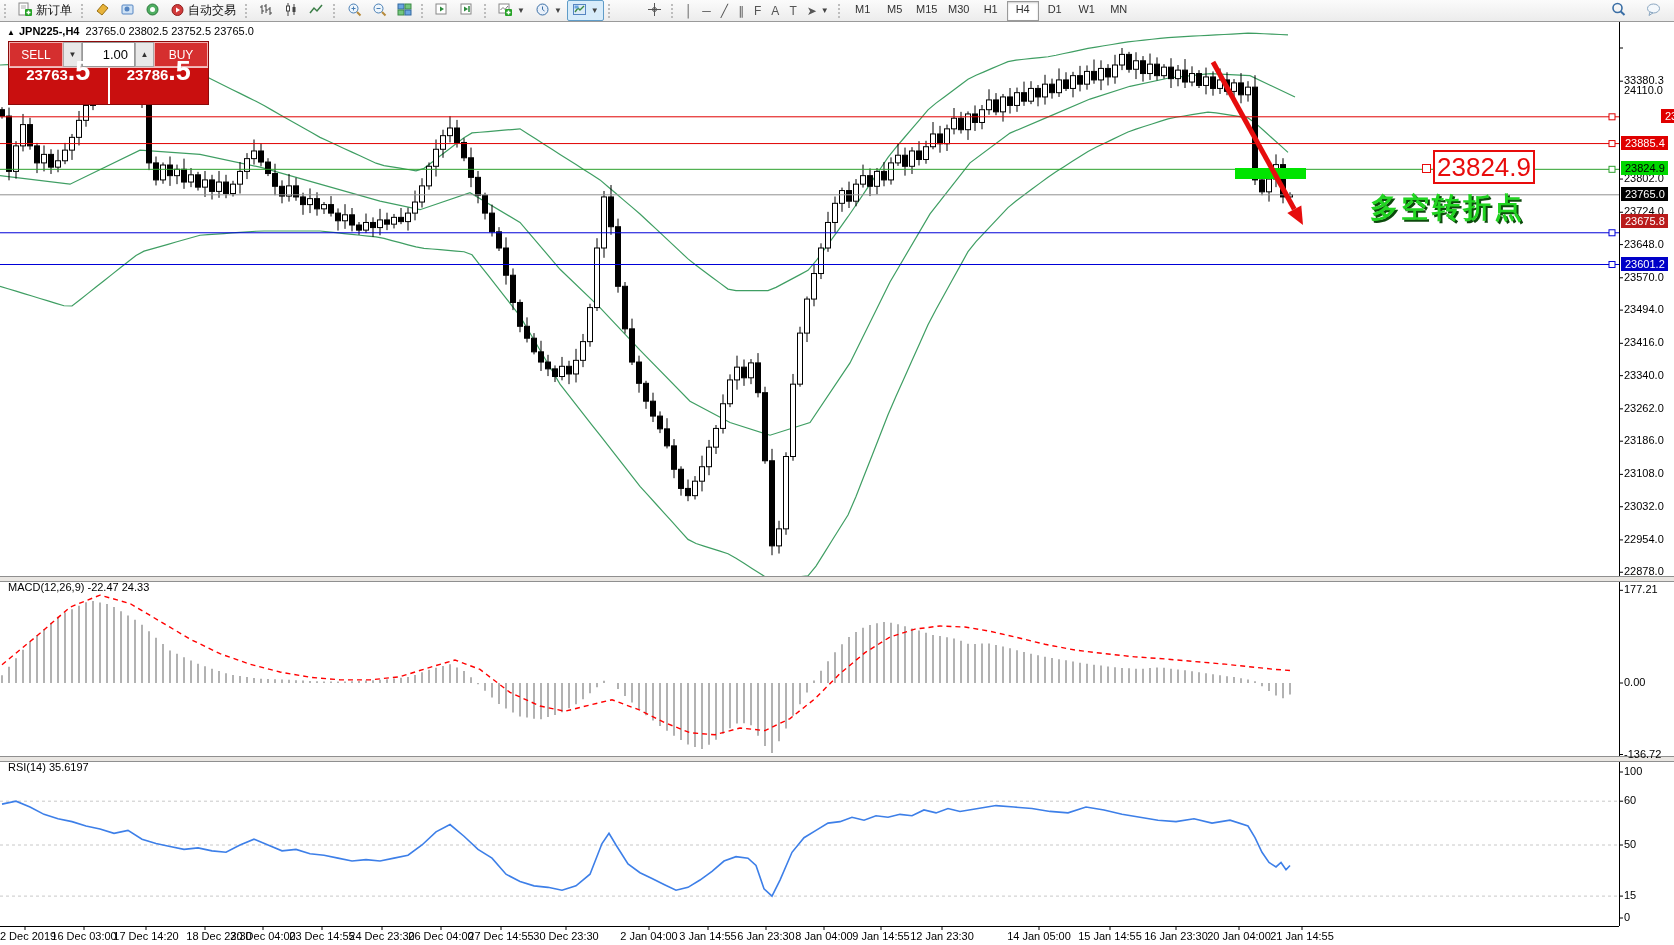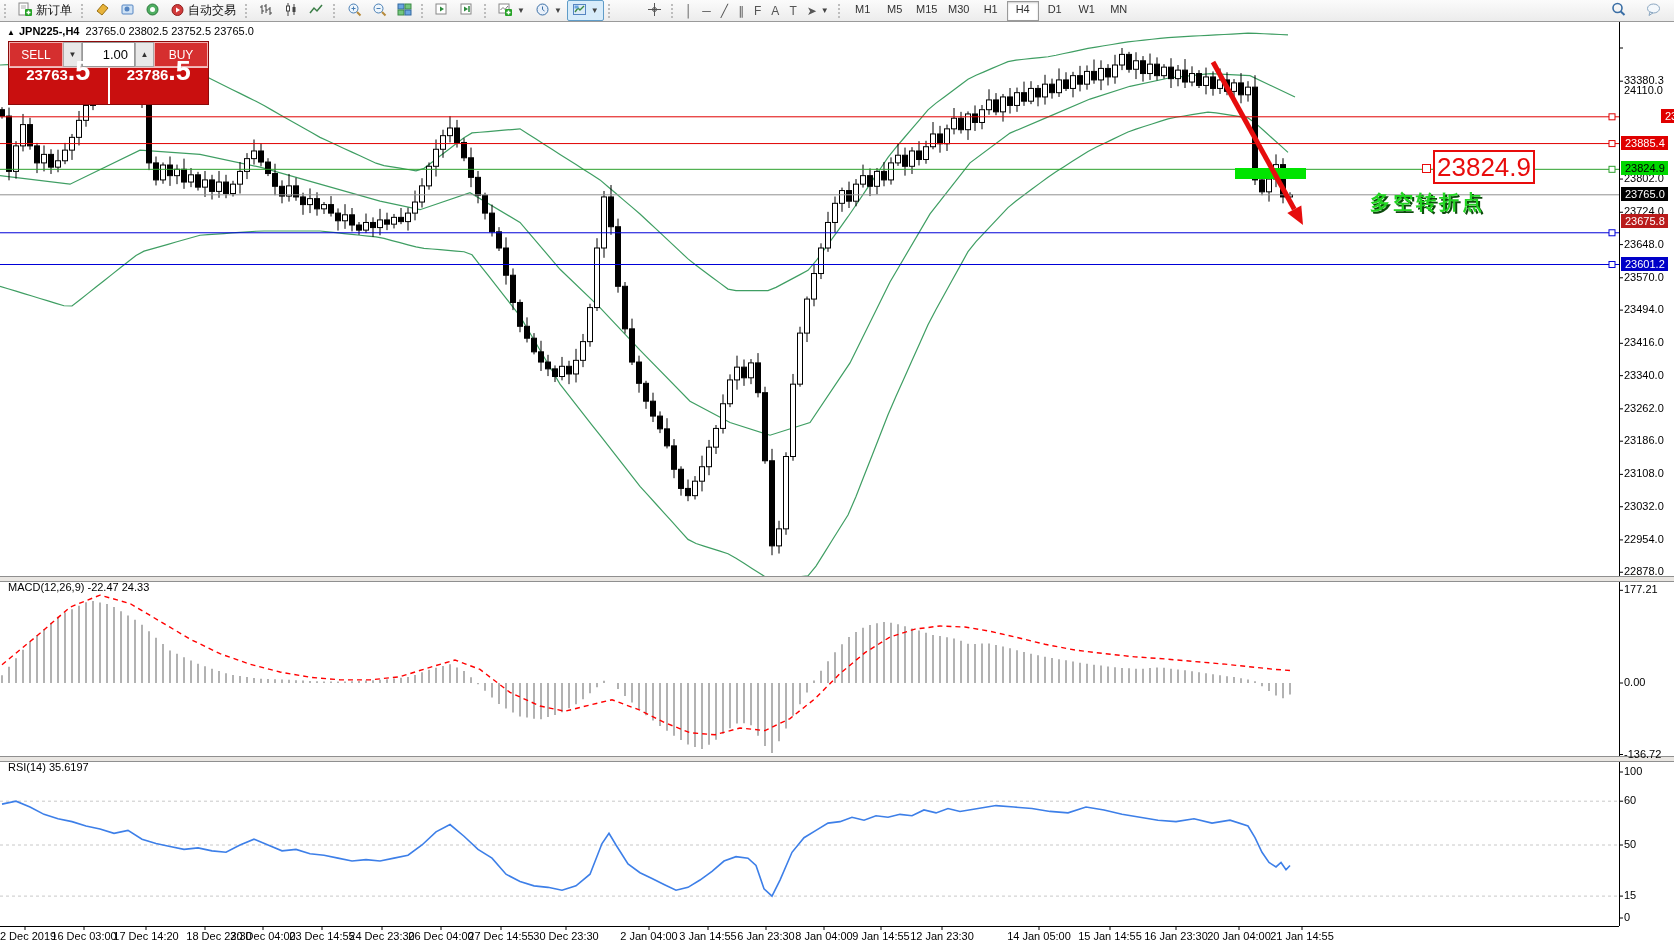--- a/index.html
+++ b/index.html
@@ -35,21 +35,21 @@
   .tp-spin{width:17px;background:#e8e8e8;color:#333;font-size:8px;display:flex;align-items:center;justify-content:center;border:1px solid #aaa;}
   #tp-vol{flex:1;background:#fff;border:1px solid #999;font-size:13px;text-align:right;padding:0 6px;color:#000;min-width:0;}
   #tp-row2{display:flex;height:36px;border-top:1px solid #f0c0c0;}
   .tp-price{width:50%;background:#c90f0f;color:#fff;display:flex;align-items:flex-end;justify-content:center;padding-bottom:20px;}
   .tp-price:first-child{border-right:2px solid #fff;}
   .tp-int{font-size:15px;font-weight:bold;line-height:19px;}
   .tp-frac{font-size:27px;font-weight:bold;line-height:25px;}
   
   #price-box{position:absolute;left:1433px;top:150px;width:98px;height:30px;border:2px solid #e80c0c;background:#fff;
              color:#e80c0c;font-size:26px;display:flex;align-items:center;justify-content:center;z-index:6;}
-  #cn-note{position:absolute;left:1370px;top:189px;font-size:20px;font-weight:bold;color:#22d422;letter-spacing:3px;z-index:6;
+  #cn-note{position:absolute;left:1370px;top:189px;font-size:28px;font-weight:bold;color:#22d422;letter-spacing:3px;z-index:6;
            font-family:"Liberation Sans","DejaVu Sans",sans-serif;text-shadow:2px 2px 0 #0c4a0c;}
   #box-handle{position:absolute;left:1422px;top:164px;width:7px;height:7px;background:#fff;border:1px solid #e80c0c;z-index:6;}
 </style>
 </head>
 <body>
 
 <div id="app">
 
   <div id="toolbar">
       <div class="tgroup">

